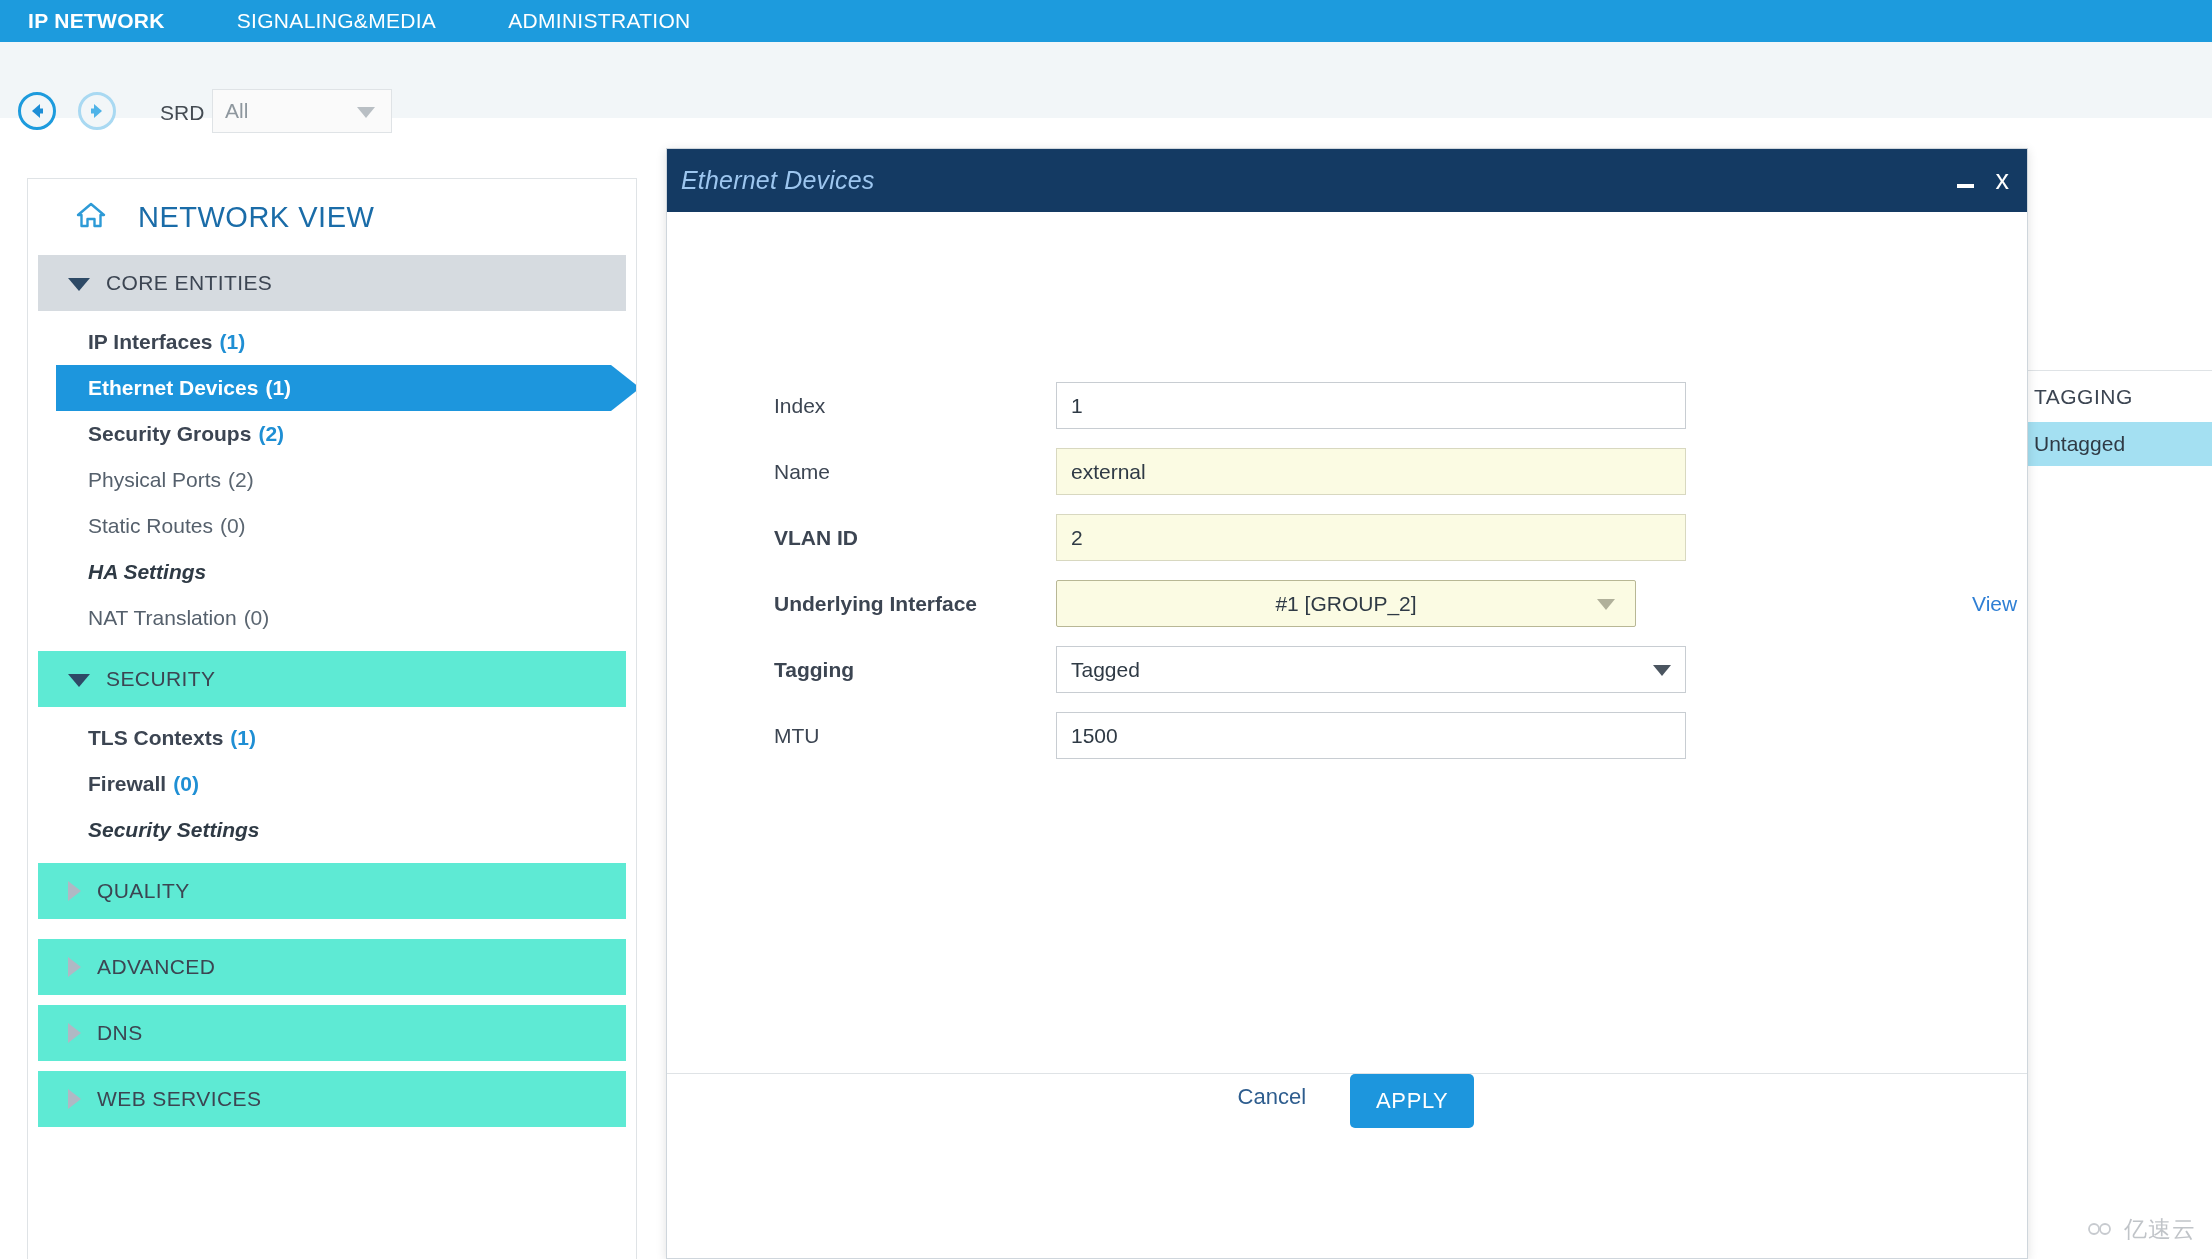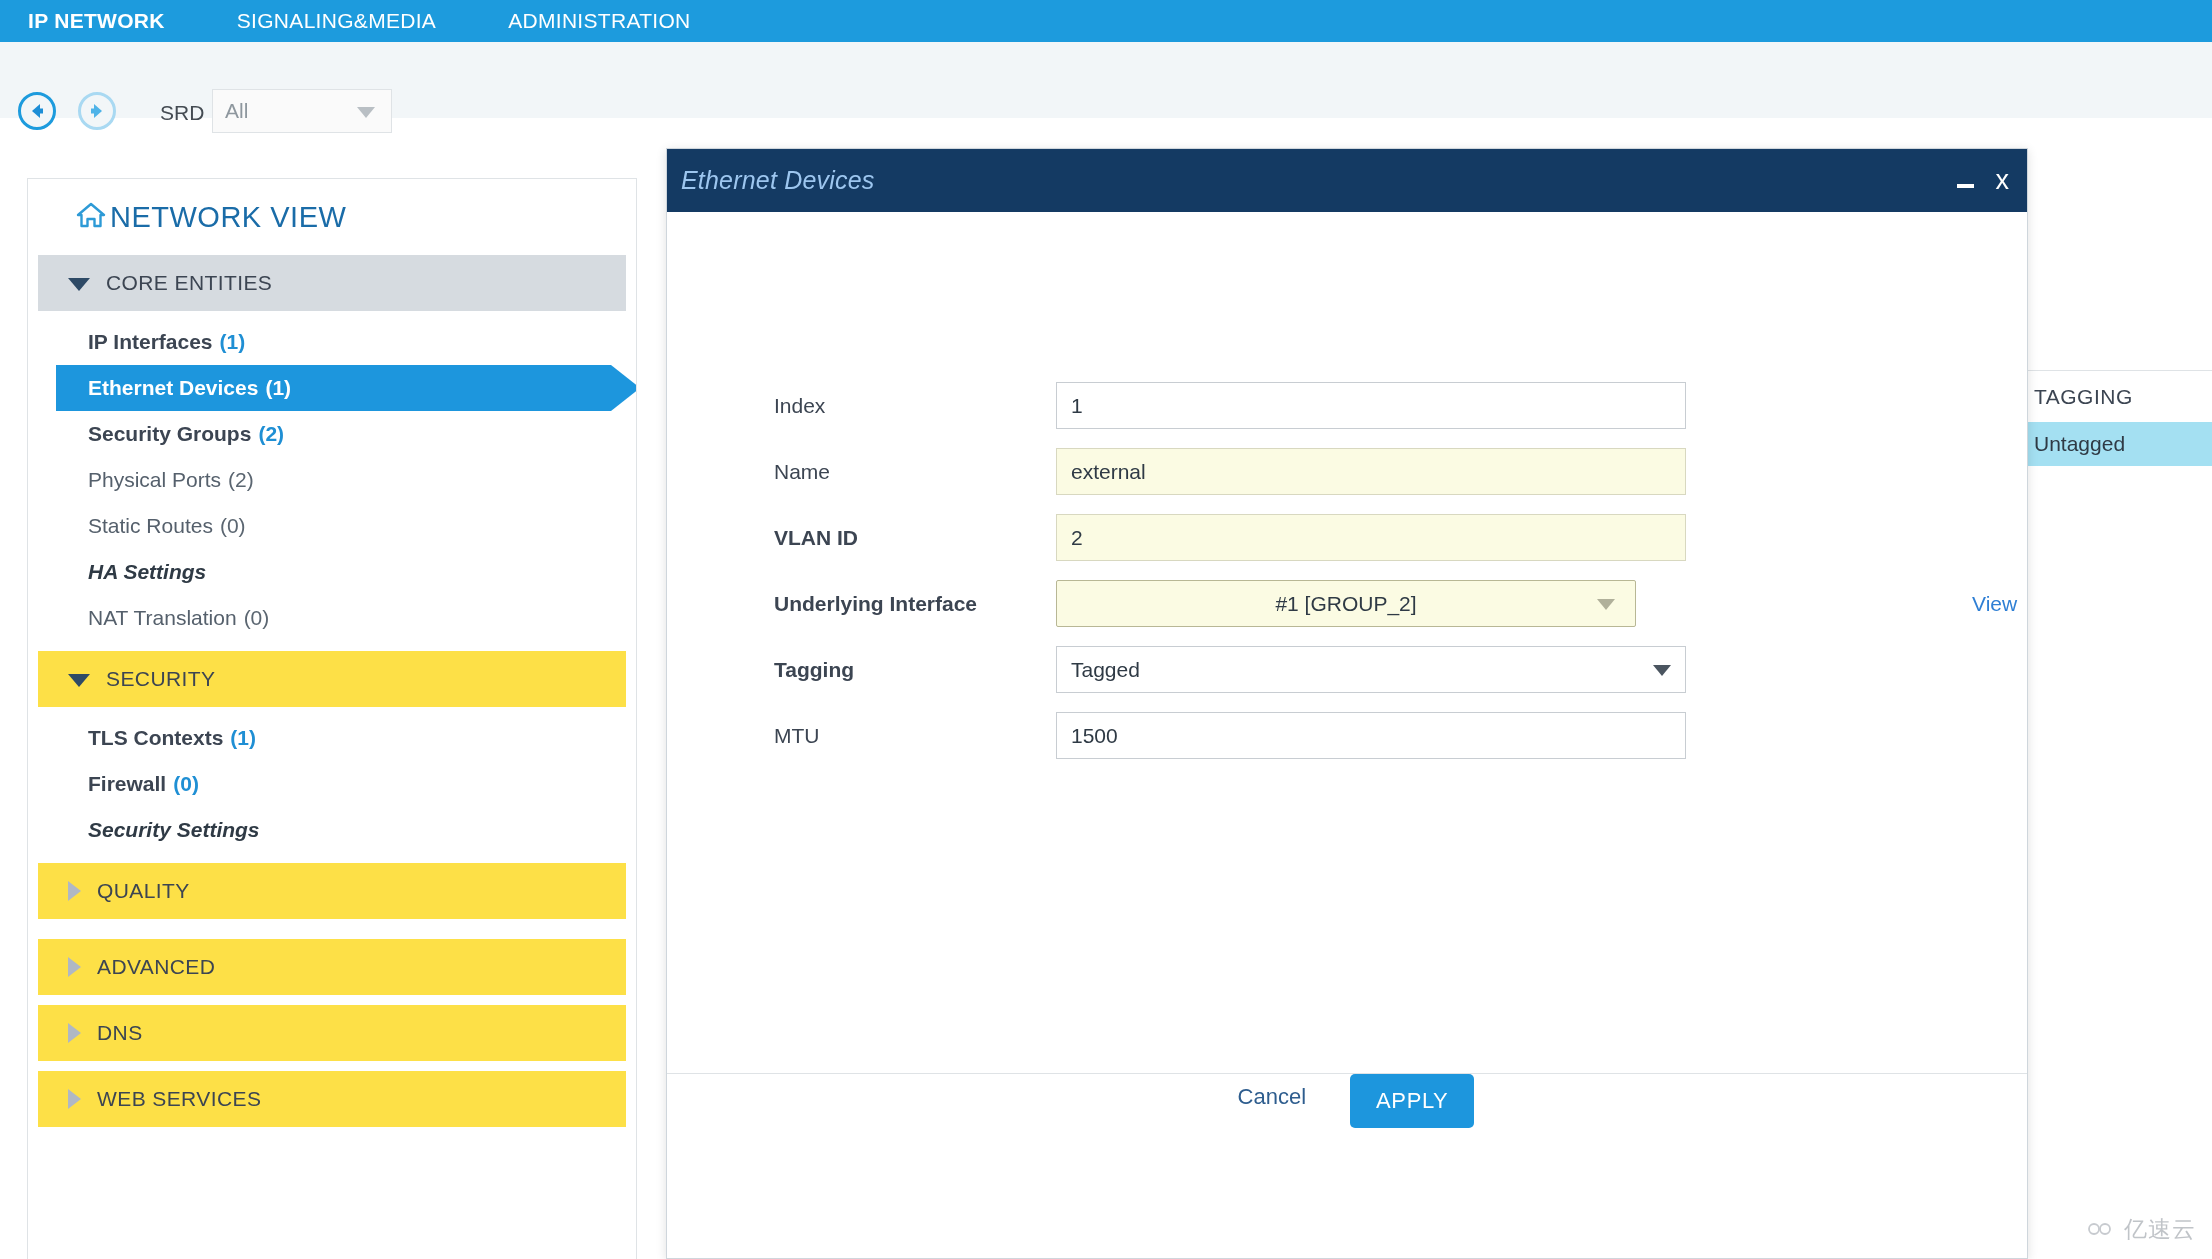--- a/index.html
+++ b/index.html
@@ -62,31 +62,31 @@
     border-top:11px solid #b9bfc4;
   }
 
   
   .sidebar {
     position:absolute; left:27px; top:178px; width:610px; height:1081px;
     background:#ffffff; border:1px solid #dfe3e6; border-bottom:none;
     overflow:hidden;
   }
   .nv-header {
-    height:76px; display:flex; align-items:center; padding-left:48px; gap:4px;
+    height:76px; display:flex; align-items:center; padding-left:48px; gap:32px;
   }
   .nv-header .title { font-size:29px; color:#1a6ca8; letter-spacing:.5px; }
 
   .group-head {
     margin:0 10px 0 10px; height:56px; display:flex; align-items:center;
     padding-left:30px; gap:16px; cursor:pointer;
     font-size:21px; color:#3c4552; letter-spacing:.4px;
   }
   .group-head.dark  { background:#d6dbe0; }
-  .group-head.light { background:#fde047; }
+  .group-head.light { background:#5eead4; }
   .group-head .tri-down {
     width:0;height:0;border-left:11px solid transparent;border-right:11px solid transparent;
     border-top:13px solid #2e4a66; margin-top:3px;
   }
   .group-head .tri-right {
     width:0;height:0;border-top:10px solid transparent;border-bottom:10px solid transparent;
     border-left:13px solid #b0b8c4;
   }
   .group-gap { height:10px; }
 

